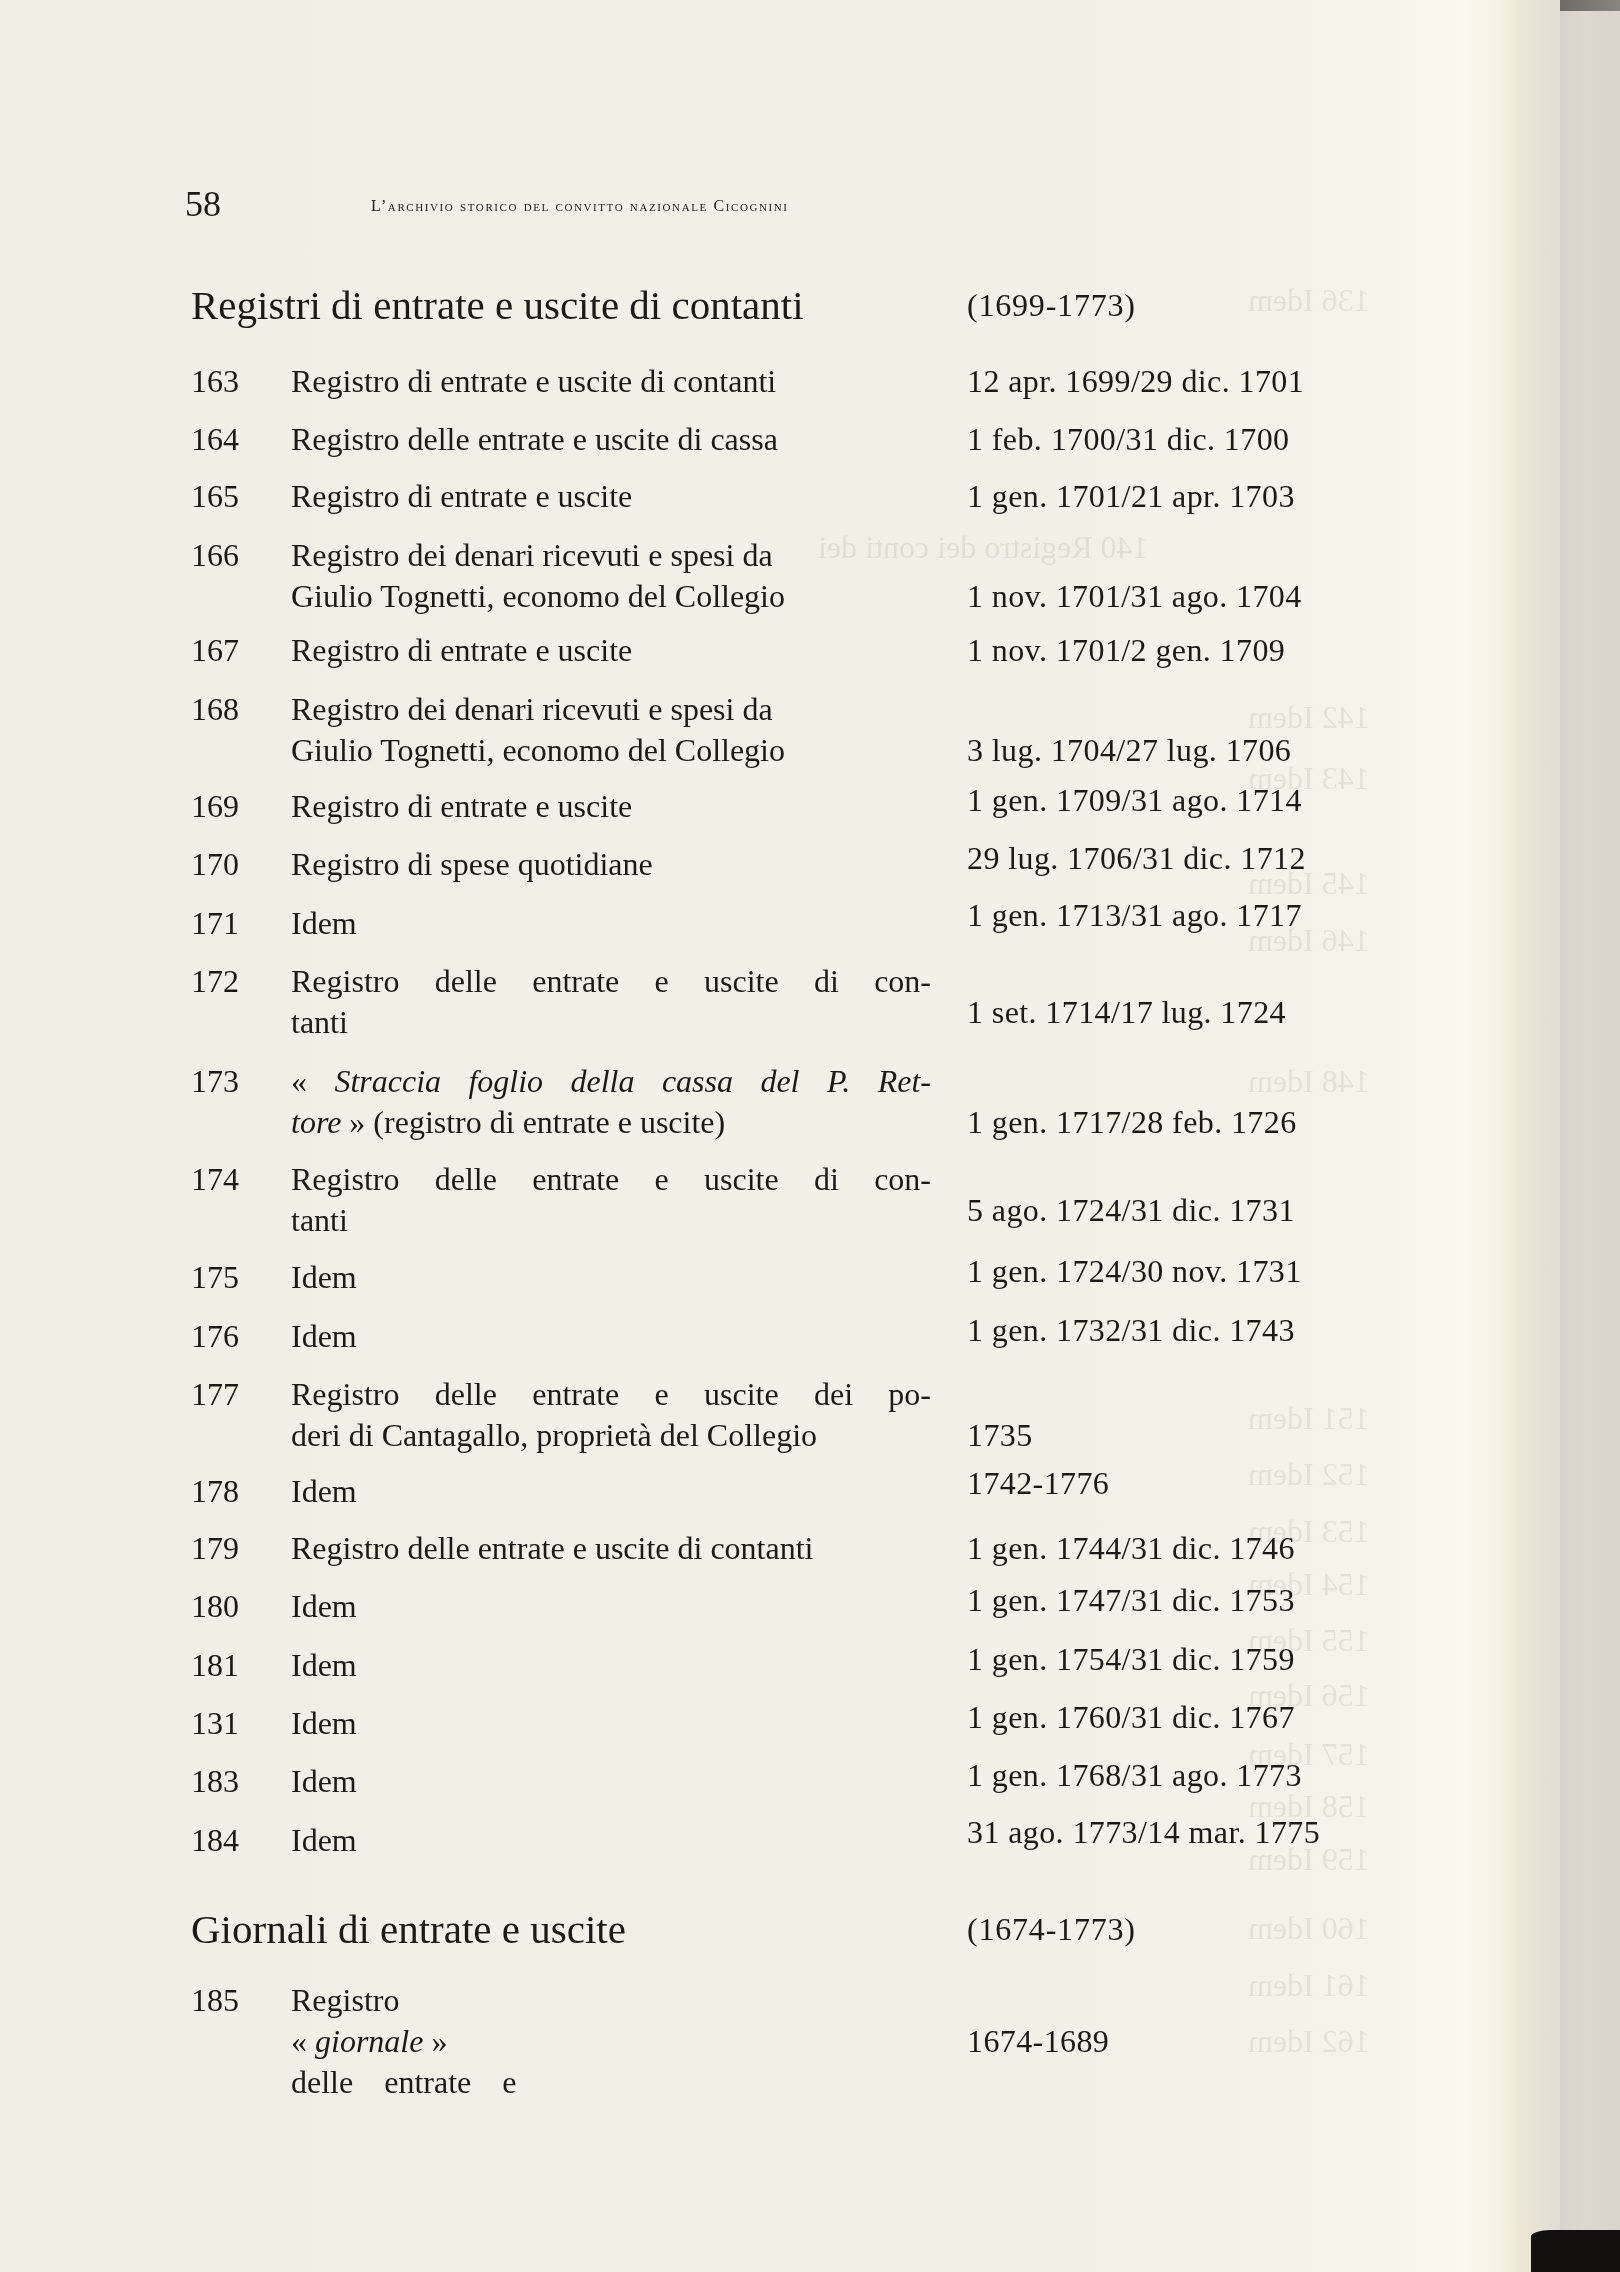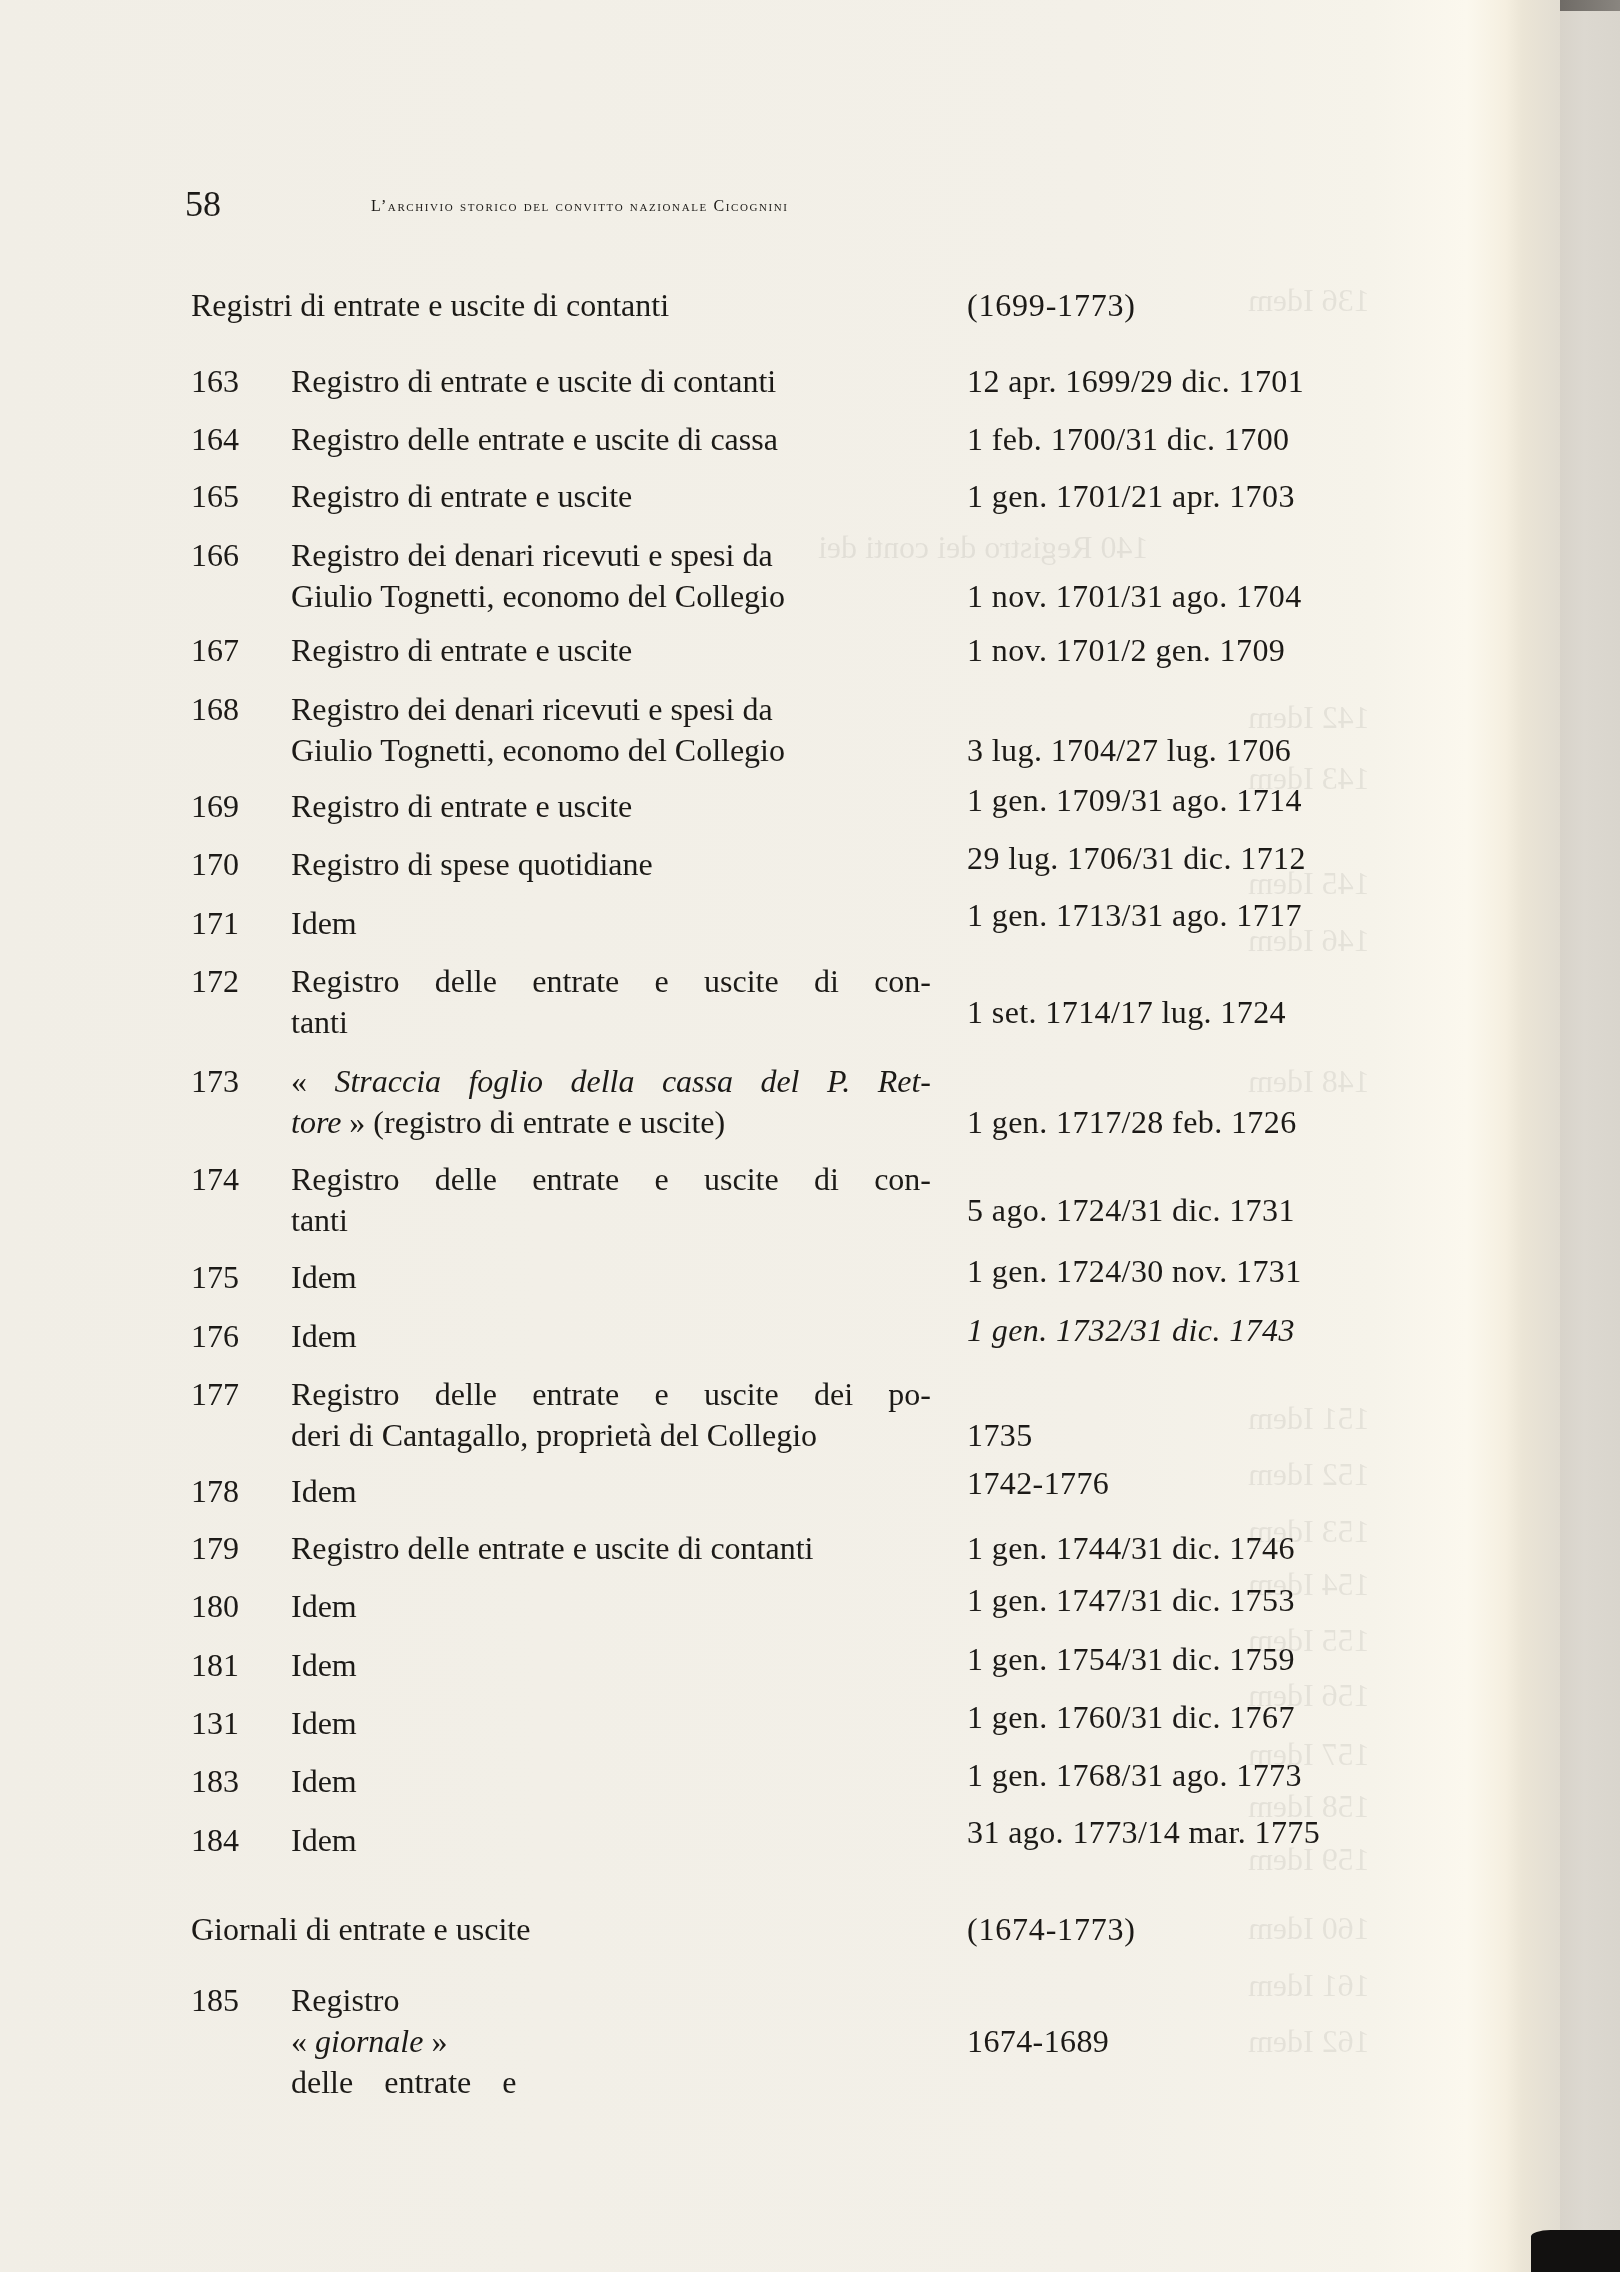--- a/index.html
+++ b/index.html
@@ -30,21 +30,21 @@
     position: absolute; top: 180px; left: 185px; width: 1053px; height: 49px;
   }
   .page-number {
     position: absolute; left: 0; top: 0; font-size: 36px; line-height: 49px;
   }
   .running-title {
     position: absolute; left: 186px; top: 3.2px; font-size: 16px; line-height: 45px;
     font-variant: small-caps; letter-spacing: 1.6px; text-transform: none;
   }
   .section-heading {
-    position: absolute; left: 191px; font-size: 32px; line-height: 41px;
+    position: absolute; left: 191px; font-size: 41px; line-height: 41px;
   }
   .section-range {
     position: absolute; left: 967px; font-size: 32px; line-height: 41px; letter-spacing: 0.8px;
   }
   .entry { position: absolute; left: 191px; width: 1264px; font-size: 32px; line-height: 41px; }
   .entry .num { position: absolute; left: 0; top: 0; width: 89px; }
   .entry .desc { position: absolute; left: 100px; top: 0; width: 640px; }
   .entry .desc.justify { text-align: justify; text-align-last: left; }
   .entry .date { position: absolute; left: 776px; width: 486px; white-space: nowrap; letter-spacing: 0.4px; }
   .entry .date.line1 { top: 0; }
@@ -180,21 +180,21 @@
 
 <div class="entry" style="top:1257px;">
   <span class="num">175</span>
   <span class="desc">Idem</span>
   <span class="date" style="top:-6.5px;">1 gen. 1724/30 nov. 1731</span>
 </div>
 
 <div class="entry" style="top:1316px;">
   <span class="num">176</span>
   <span class="desc">Idem</span>
-  <span class="date" style="top:-6.5px;font-style:italic;">1 gen. 1732/31 dic. 1743</span>
+  <span class="date" style="top:-6.5px;">1 gen. 1732/31 dic. 1743</span>
 </div>
 
 <div class="entry" style="top:1374px;">
   <span class="num">177</span>
   <span class="desc">
     <span style="display:block; text-align:justify; text-align-last:justify;">Registro delle entrate e uscite dei po-</span>
     <span style="display:block;">deri di Cantagallo, proprietà del Collegio</span>
   </span>
   <span class="date line2">1735</span>
 </div>

